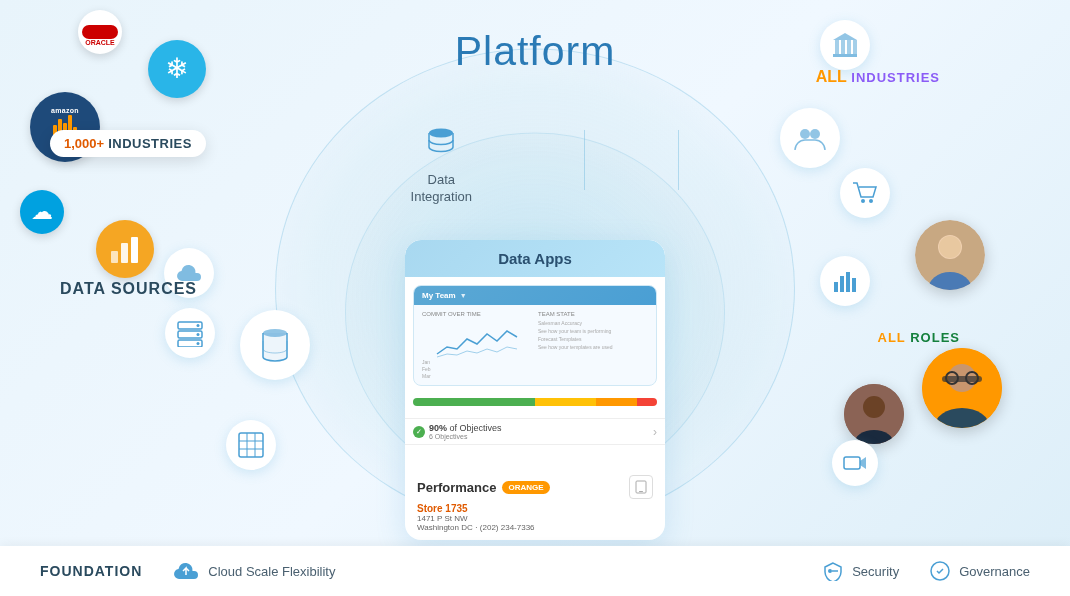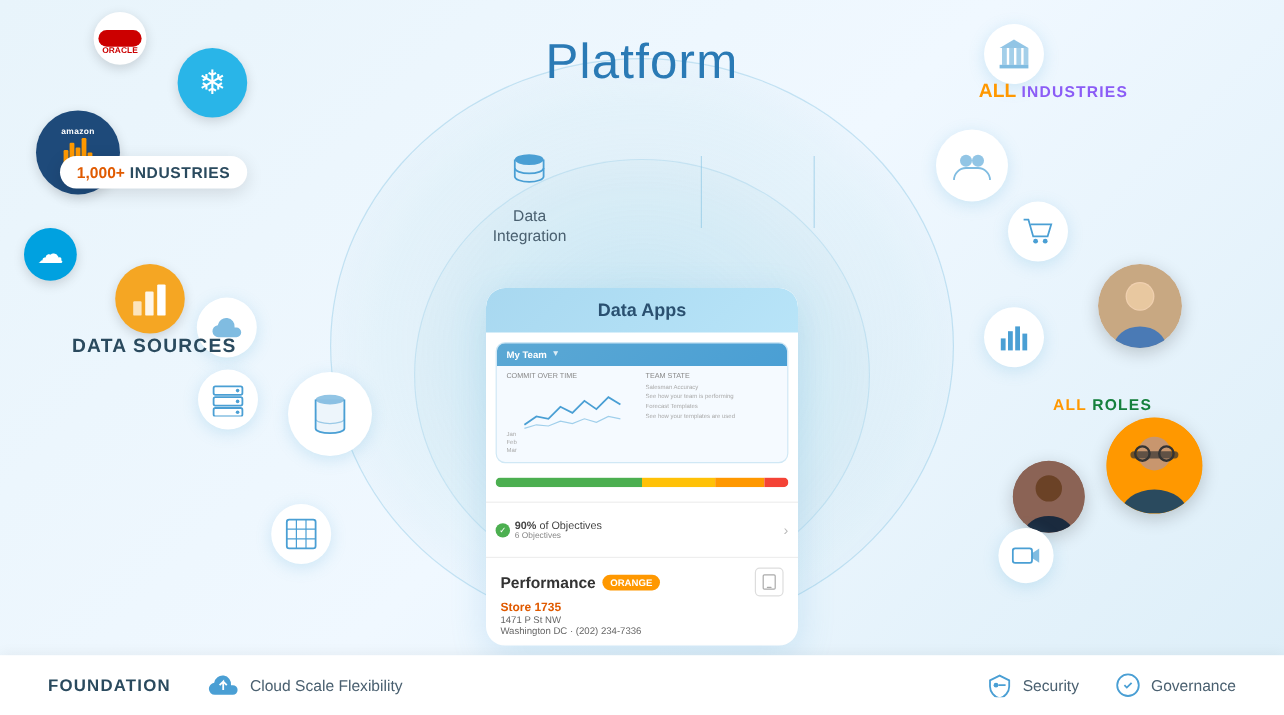--- a/index.html
+++ b/index.html
@@ -188,21 +188,21 @@
 
     .progress-green { background: #4caf50; flex: 3; }
     .progress-yellow { background: #ffc107; flex: 1.5; }
     .progress-orange { background: #ff9800; flex: 1; }
     .progress-red { background: #f44336; flex: 0.5; }
 
     .objectives-row {
       display: flex;
       align-items: center;
       justify-content: space-between;
-      padding: 14px 8px;
+      padding: 4px 8px;
       font-size: 9px;
       color: #444;
       border-top: 1px solid #eee;
       gap: 12px;
     }
 
     .obj-left {
       display: flex;
       align-items: center;
       gap: 4px;
@@ -230,20 +230,21 @@
     .performance-section {
       padding: 8px 12px;
       border-top: 1px solid #eee;
     }
 
     .perf-row {
       display: flex;
       align-items: center;
       gap: 6px;
       margin-bottom: 4px;
+      margin-top: 22px;
     }
 
     .perf-label {
       font-size: 13px;
       font-weight: 600;
       color: #333;
     }
 
     .perf-badge {
       background: #ff9800;

